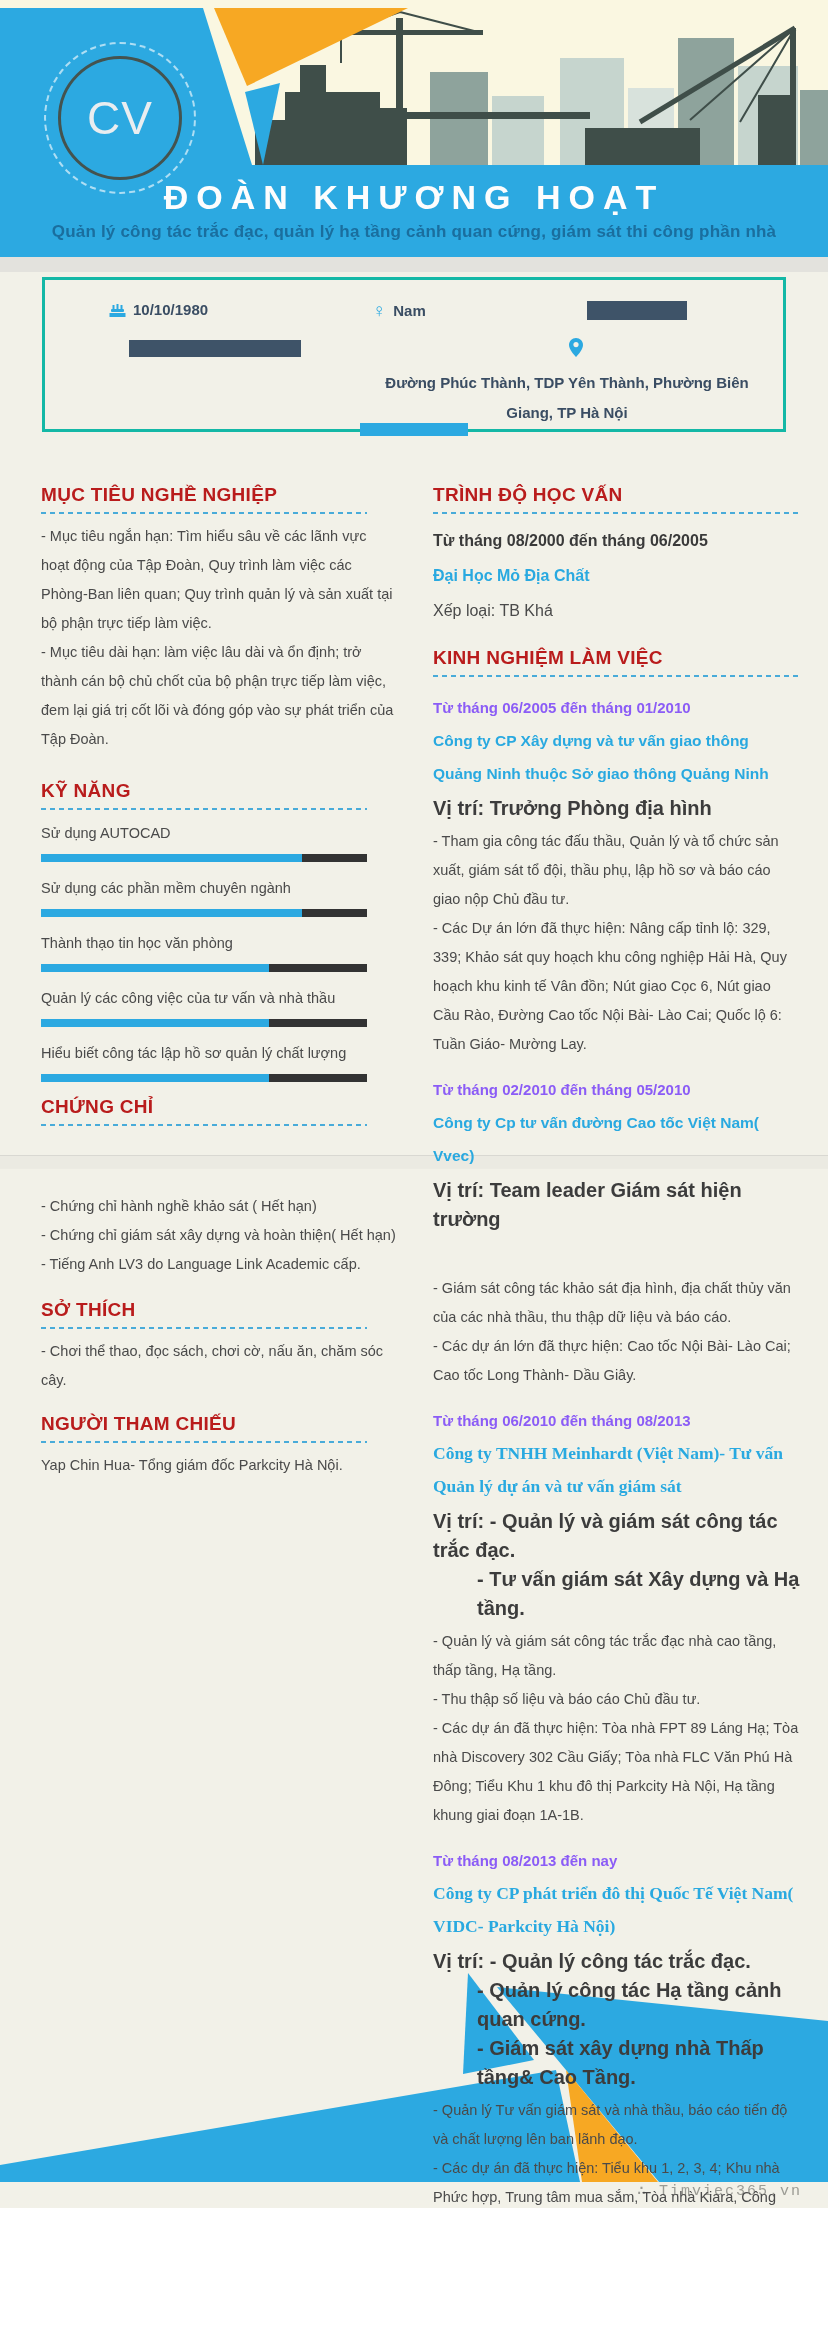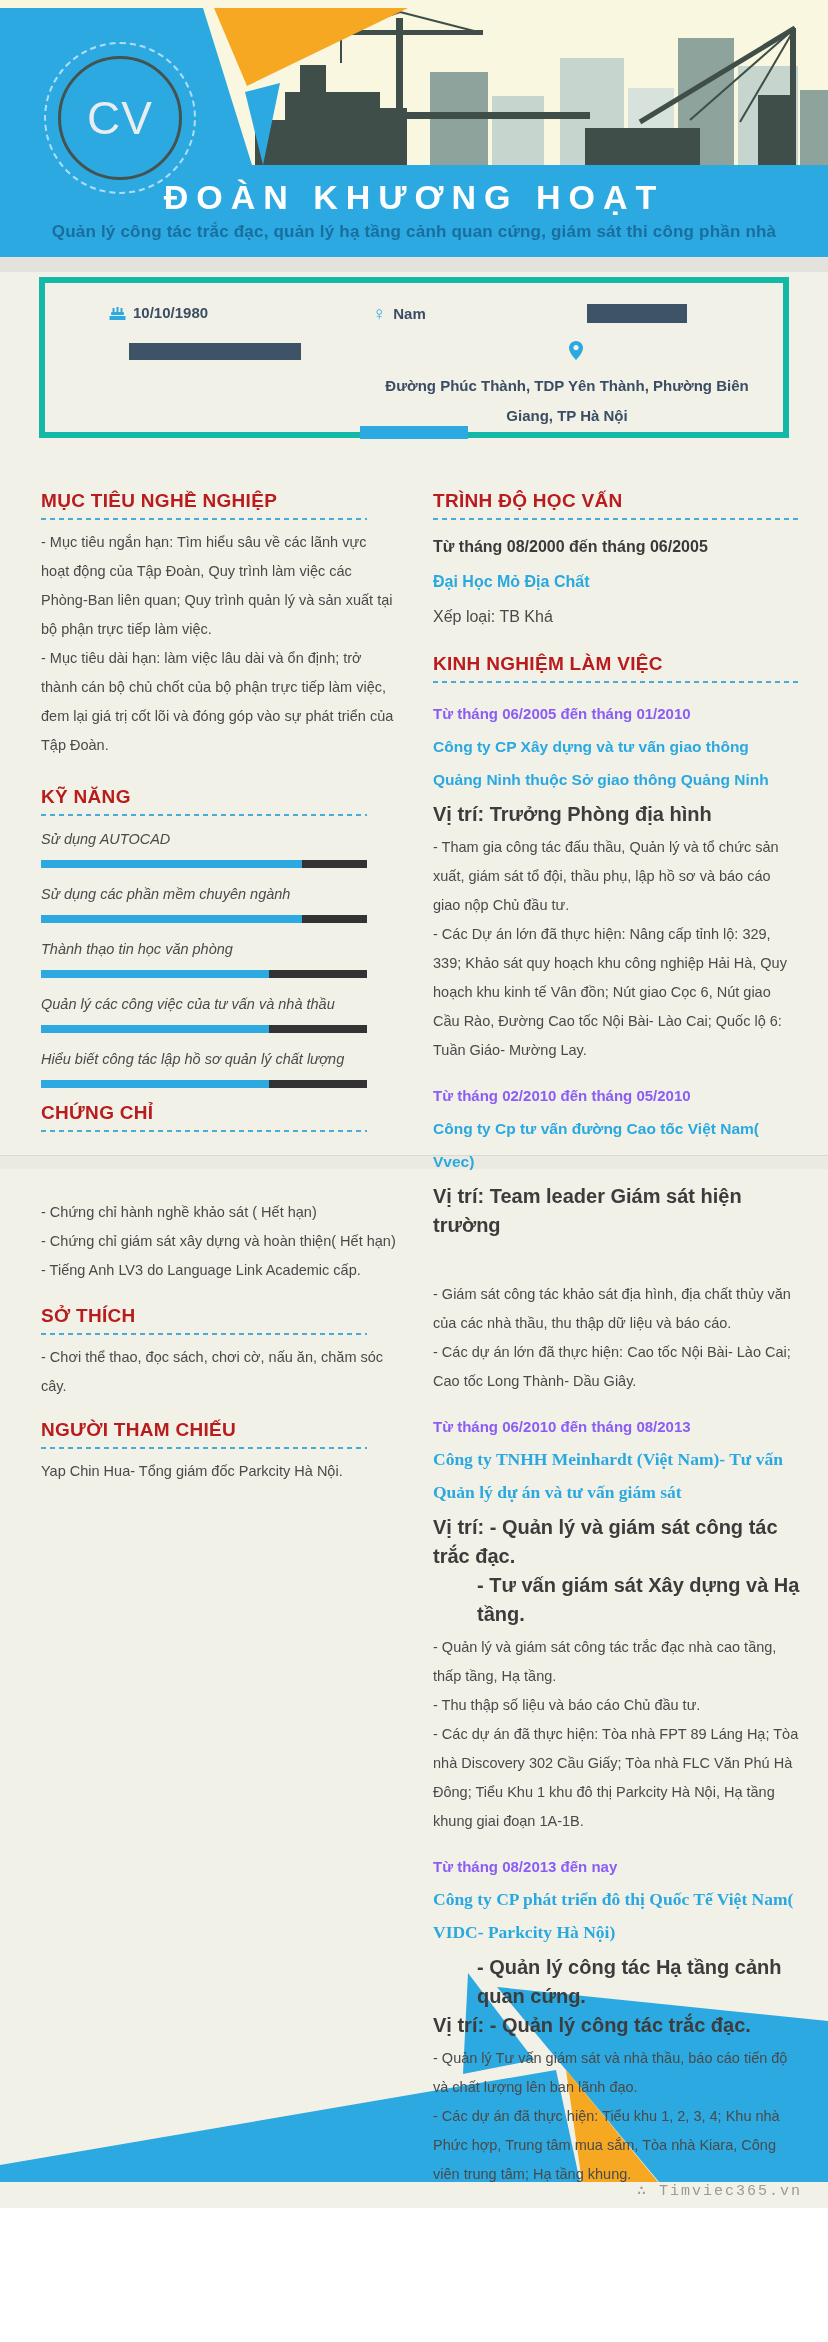--- a/index.html
+++ b/index.html
@@ -14,21 +14,21 @@
   .cv-name{margin:0;padding-top:13px;font-size:34px;font-weight:bold;letter-spacing:8px;color:#FDFDFD;}
   .cv-subtitle{margin:5px 0 0;font-size:17px;font-weight:bold;color:#1A6E9E;letter-spacing:.2px;}
   .cv-ring{position:absolute;left:44px;top:42px;width:148px;height:148px;border:2px dashed rgba(255,255,255,.62);
            border-radius:50%;z-index:3;}
   .cv-badge{position:absolute;left:58px;top:56px;width:118px;height:118px;border:3px solid #44534F;border-radius:50%;
             display:flex;align-items:center;justify-content:center;z-index:4;
             font-size:46px;color:#E9EDF0;letter-spacing:1px;}
   .gray-strip{height:15px;background:#E3E2DD;}
 
   
-  .info-card{position:relative;width:738px;height:149px;margin:5px auto 0;border:6px solid #14b8a6;
+  .info-card{position:relative;width:738px;height:149px;margin:5px auto 0;border:3px solid #14b8a6;
              color:#3A4D63;font-weight:bold;font-size:15px;}
   .info-item{position:absolute;display:flex;align-items:center;gap:7px;}
   .birthday{left:64px;top:21px;}
   .gender{left:327px;top:21px;}
   .gender-glyph{color:#2CA9E1;font-size:19px;font-weight:bold;line-height:1;}
   .redacted{position:absolute;background:#3E5368;}
   .block-phone{left:542px;top:21px;width:100px;height:19px;}
   .block-email{left:84px;top:60px;width:172px;height:17px;}
   .pin-wrap{position:absolute;left:524px;top:58px;}
   .address{position:absolute;left:332px;top:88px;width:380px;text-align:center;line-height:30px;}
@@ -41,21 +41,21 @@
   .section-title{margin:0;font-size:19px;font-weight:bold;color:#b91c1c;letter-spacing:.3px;}
   .dashed{height:2px;margin-top:6px;
           background:repeating-linear-gradient(90deg,#49ABD9 0 5px,transparent 5px 9px);}
   .col-left .dashed{width:326px;}
   .col-right .dashed{width:367px;}
   .body-text,.detail,.list-item{margin:0;font-size:14.5px;line-height:29px;color:#4A4A4A;}
   .objective-text{margin-top:8px;}
 
   .sec-skills{margin-top:26px;}
   .skills-list{margin-top:10px;}
-  .skill-label{font-size:14.5px;line-height:26px;color:#4A4A4A;font-style:italic;}
+  .skill-label{font-size:14.5px;line-height:26px;color:#4A4A4A;}
   .skill-bar{width:326px;height:8px;background:#333333;margin:8px 0 13px;}
   .skill-fill{height:100%;background:#2CA9E1;}
 
   .sec-certificates{margin-top:14px;}
   .cert-list{margin-top:66px;}
   .sec-hobbies{margin-top:20px;}
   .hobby-list{margin-top:8px;}
   .sec-references{margin-top:18px;}
   .ref-list{margin-top:8px;}
 
@@ -303,22 +303,23 @@
                 <p class="detail i-0">- Quản lý và giám sát công tác trắc đạc nhà cao tầng, thấp tầng, Hạ tầng.</p>
                   <p class="detail i-1">- Thu thập số liệu và báo cáo Chủ đầu tư.</p>
                   <p class="detail i-2">- Các dự án đã thực hiện: Tòa nhà FPT 89 Láng Hạ; Tòa nhà Discovery 302 Cầu Giấy; Tòa nhà FLC Văn Phú Hà Đông; Tiểu Khu 1 khu đô thị Parkcity Hà Nội, Hạ tầng khung giai đoạn 1A-1B.</p>
                 </div>
               </div>
               <div class="job i-3">
                 <div class="period">Từ tháng 08/2013 đến nay</div>
                 <div class="company v-serif">Công ty CP  phát triển đô thị Quốc Tế Việt Nam( VIDC- Parkcity Hà Nội)</div>
                 <div class="positions">
 
-                <div class="pos-line i-1">- Quản lý  công tác Hạ tầng cảnh quan cứng.</div>
-                  <div class="pos-line i-0">Vị trí: - Quản lý  công tác trắc đạc.</div>
+                <div class="pos-line i-0">Vị trí: - Quản lý  công tác trắc đạc.</div>
+                  <div class="pos-line i-1">- Quản lý  công tác Hạ tầng cảnh quan cứng.</div>
+                  <div class="pos-line i-2">- Giám sát xây dựng nhà Thấp tầng&amp; Cao Tầng.</div>
                 </div>
                 <div class="job-details">
 
                 <p class="detail i-0">- Quản lý Tư vấn giám sát và nhà thầu, báo cáo tiến độ và chất lượng lên ban lãnh đạo.</p>
                   <p class="detail i-1">- Các dự án đã thực hiện: Tiểu khu 1, 2, 3, 4; Khu nhà Phức hợp, Trung tâm mua sắm, Tòa nhà Kiara, Công viên trung tâm; Hạ tầng khung.</p>
                 </div>
               </div>
             </div>
         </section>
       </div>

